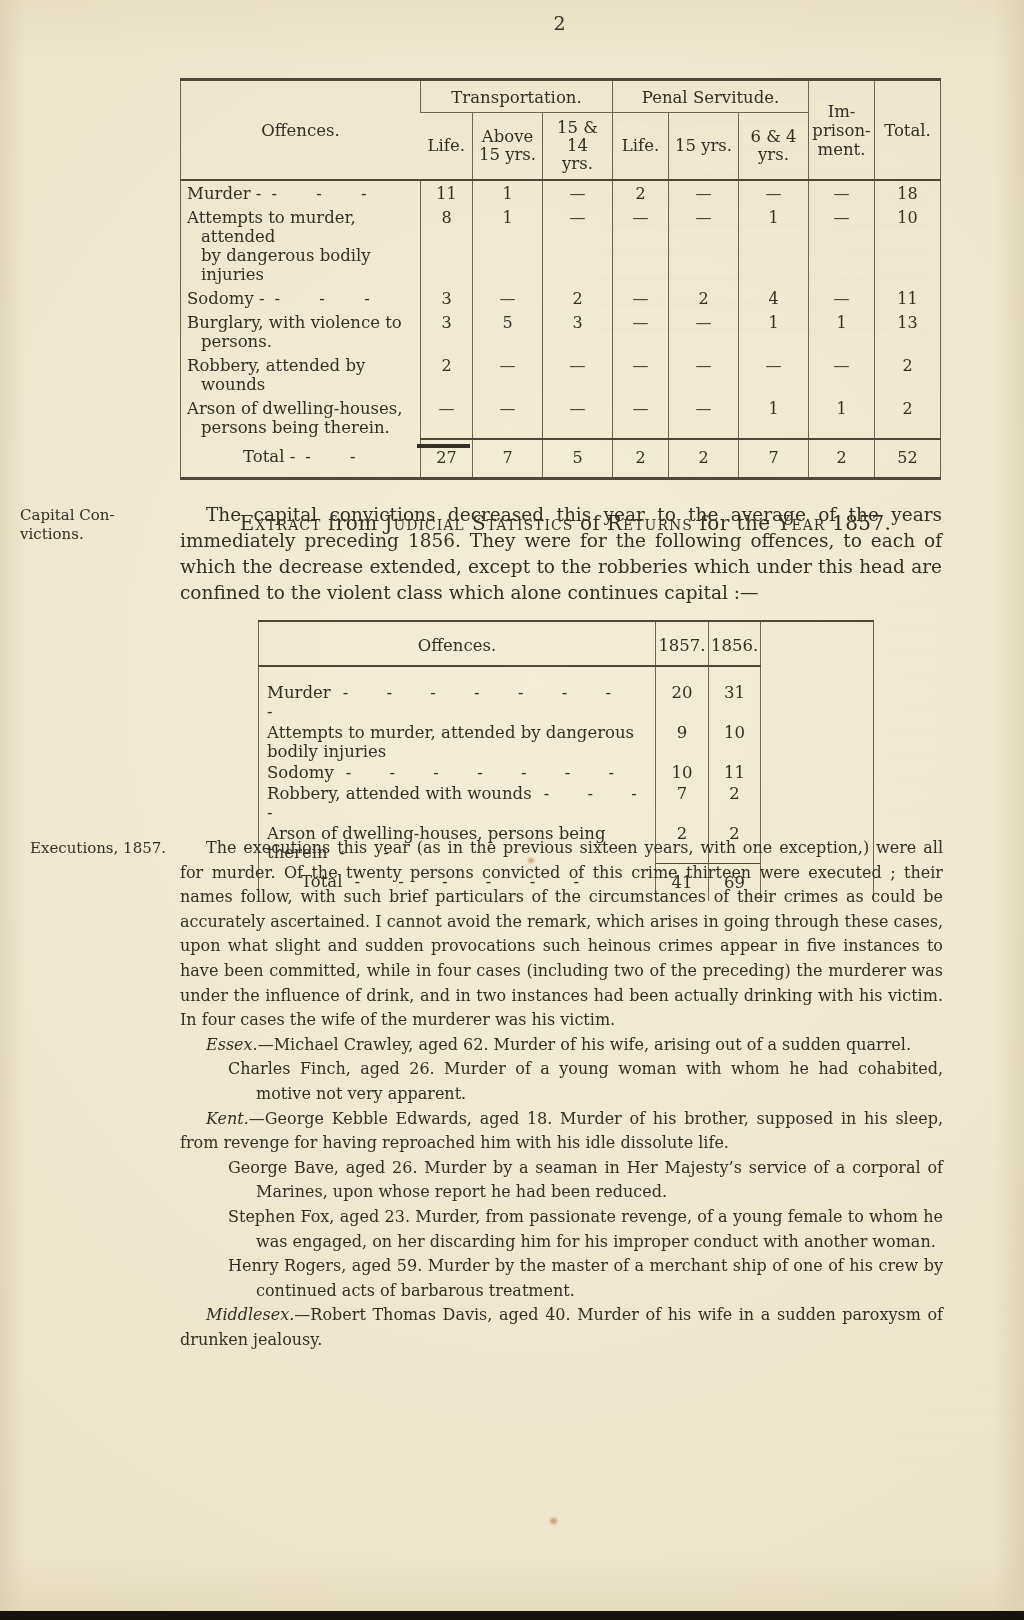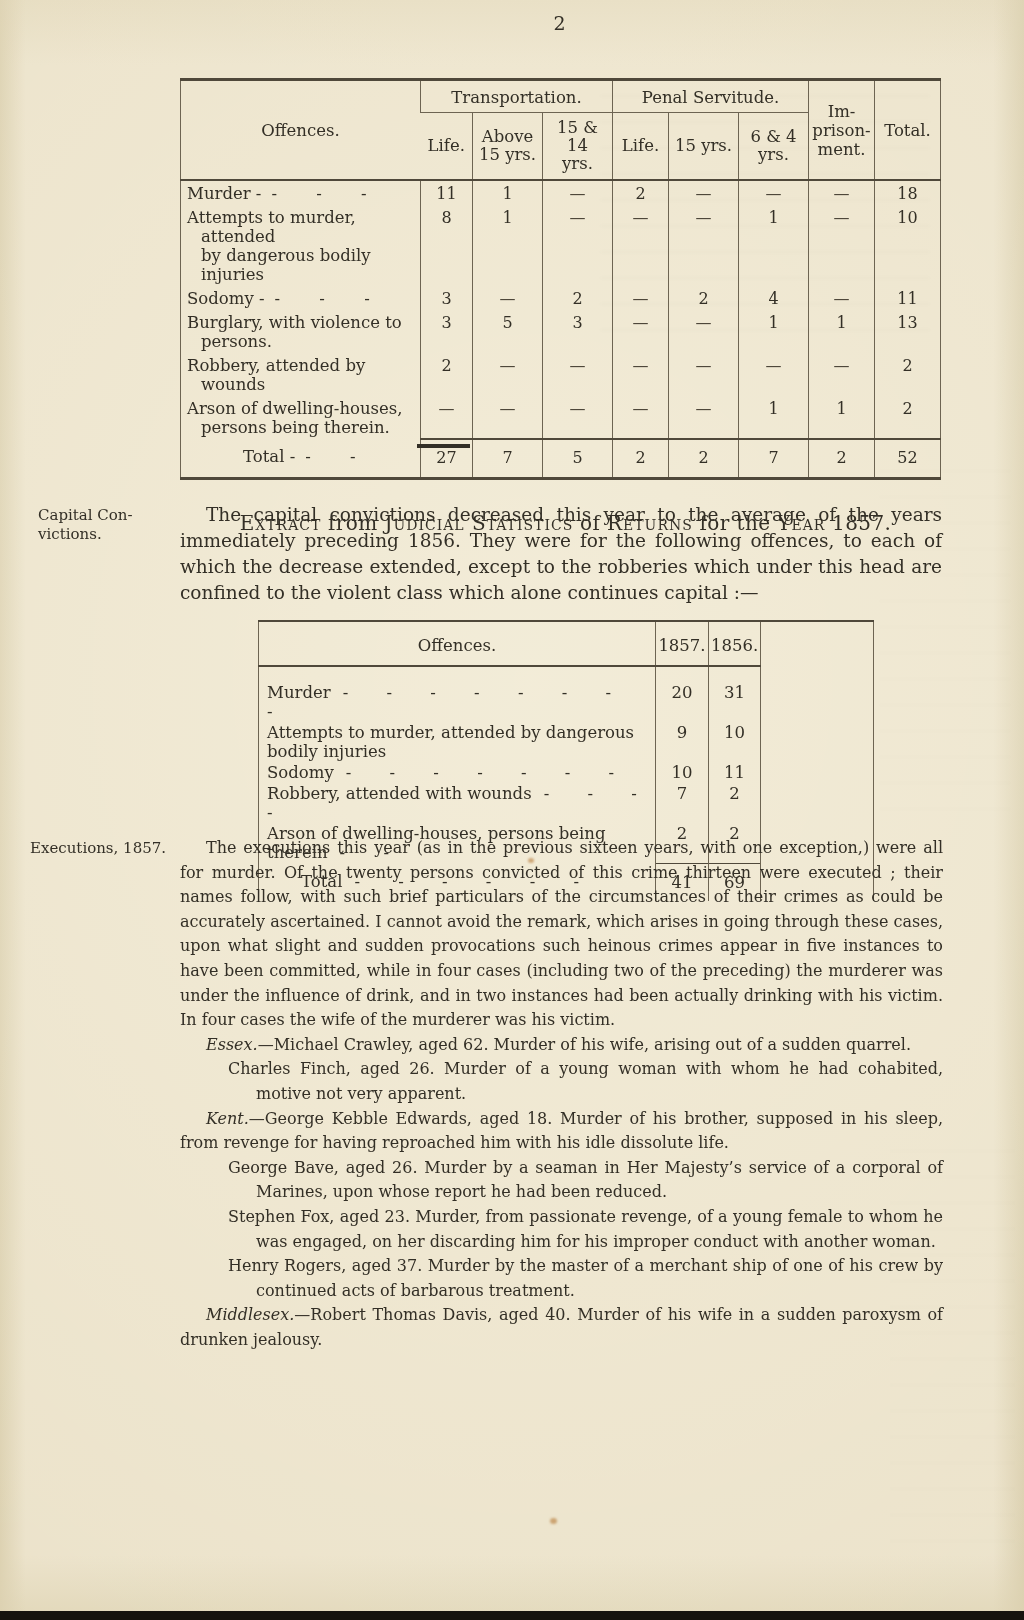--- a/index.html
+++ b/index.html
@@ -72,21 +72,21 @@
   #t2 tr.total td.num{border-top:1.5px solid var(--rule);}
   #t2 tr.total .lbl{padding-left:42px;}
 
   .sep-rule{position:absolute;left:417px;top:444px;width:53px;height:4px;background:var(--ink);}
 
   .heading{position:absolute;left:184px;top:469px;width:763px;text-align:center;
     font-size:20px;letter-spacing:.4px;margin-top:42px;}
   .heading .sc{font-variant:small-caps;letter-spacing:1px;}
 
   .margin-note{position:absolute;font-size:15px;line-height:19px;white-space:pre-line;}
-  #mn-capital{left:38px;top:506px;width:140px;}
+  #mn-capital{left:20px;top:506px;width:140px;}
   #mn-exec{left:30px;top:839px;width:160px;}
 
   .bodytext{text-align:justify;margin:0;}
   #p-capital{position:absolute;left:180px;top:502px;width:762px;
     font-size:18.5px;line-height:26px;text-indent:26px;}
   #exec-block{position:absolute;left:180px;top:836px;width:763px;
     font-size:16px;line-height:24.6px;}
   #p-exec{text-indent:26px;margin:0 0 0 0;}
   .case{margin:0;}
   .case.county{text-indent:26px;}
@@ -306,19 +306,19 @@
   <div class="margin-note" id="mn-exec">Executions, 1857.</div>
 
   <div id="exec-block">
     <p class="bodytext" id="p-exec">The executions this year (as in the previous sixteen years, with one exception,) were all for murder.  Of the twenty persons convicted of this crime thirteen were executed ; their names follow, with such brief particulars of the circumstances of their crimes as could be accurately ascertained.  I cannot avoid the remark, which arises in going through these cases, upon what slight and sudden provocations such heinous crimes appear in five instances to have been committed, while in four cases (including two of the preceding) the murderer was under the influence of drink, and in two instances had been actually drinking with his victim.  In four cases the wife of the murderer was his victim.</p>
     <div id="cases">
         <p class="bodytext case county"><em>Essex.</em><span>—Michael Crawley, aged 62.  Murder of his wife, arising out of a sudden quarrel.</span></p>
         <p class="bodytext case inner"><span>Charles Finch, aged 26.  Murder of a young woman with whom he had cohabited, motive not very apparent.</span></p>
         <p class="bodytext case county"><em>Kent.</em><span>—George Kebble Edwards, aged 18.  Murder of his brother, supposed in his sleep, from revenge for having reproached him with his idle dissolute life.</span></p>
         <p class="bodytext case inner"><span>George Bave, aged 26.  Murder by a seaman in Her Majesty’s service of a corporal of Marines, upon whose report he had been reduced.</span></p>
         <p class="bodytext case inner"><span>Stephen Fox, aged 23.  Murder, from passionate revenge, of a young female to whom he was engaged, on her discarding him for his improper conduct with another woman.</span></p>
-        <p class="bodytext case inner"><span>Henry Rogers, aged 37.  Murder by the master of a merchant ship of one of his crew by continued acts of barbarous treatment.</span></p>
+        <p class="bodytext case inner"><span>Henry Rogers, aged 59.  Murder by the master of a merchant ship of one of his crew by continued acts of barbarous treatment.</span></p>
         <p class="bodytext case county"><em>Middlesex.</em><span>—Robert Thomas Davis, aged 40.  Murder of his wife in a sudden paroxysm of drunken jealousy.</span></p>
       </div>
   </div>
 
   <div class="bottom-bar"></div>
 </div>
 
 </body></html>

